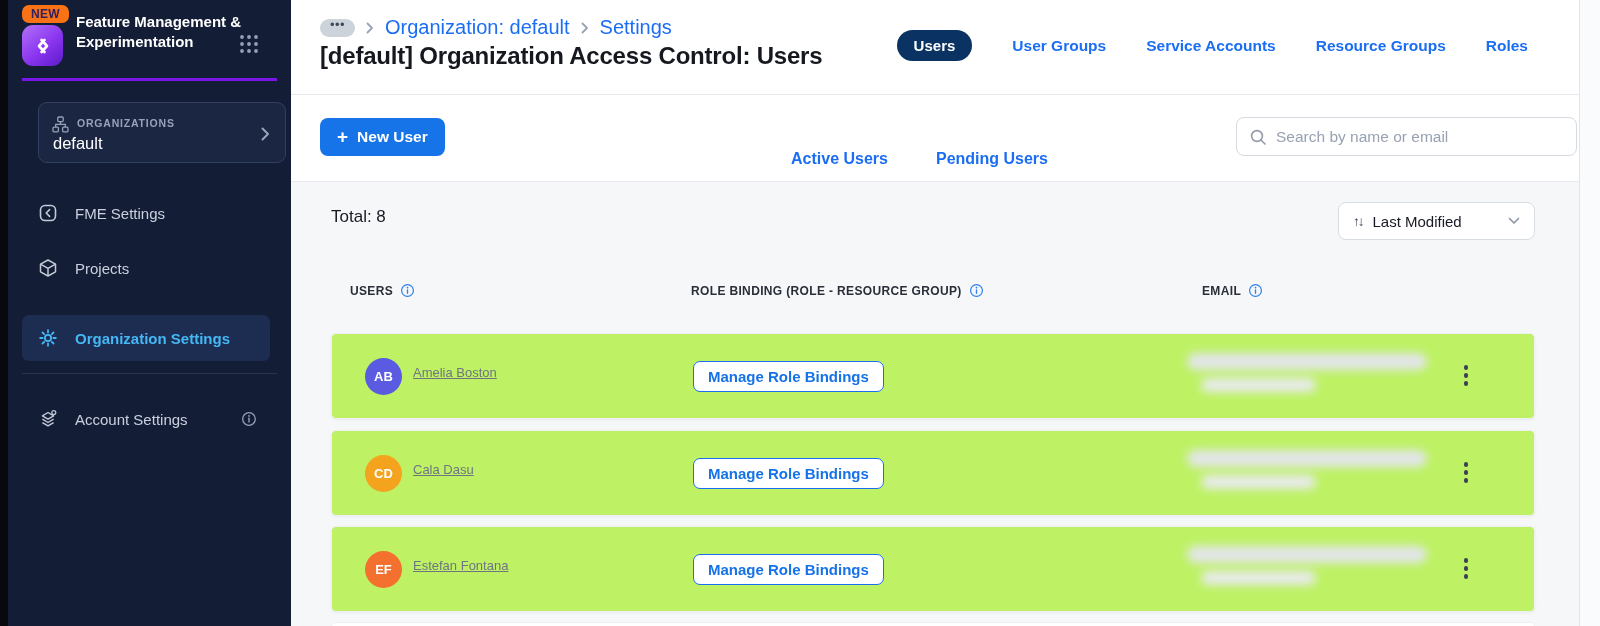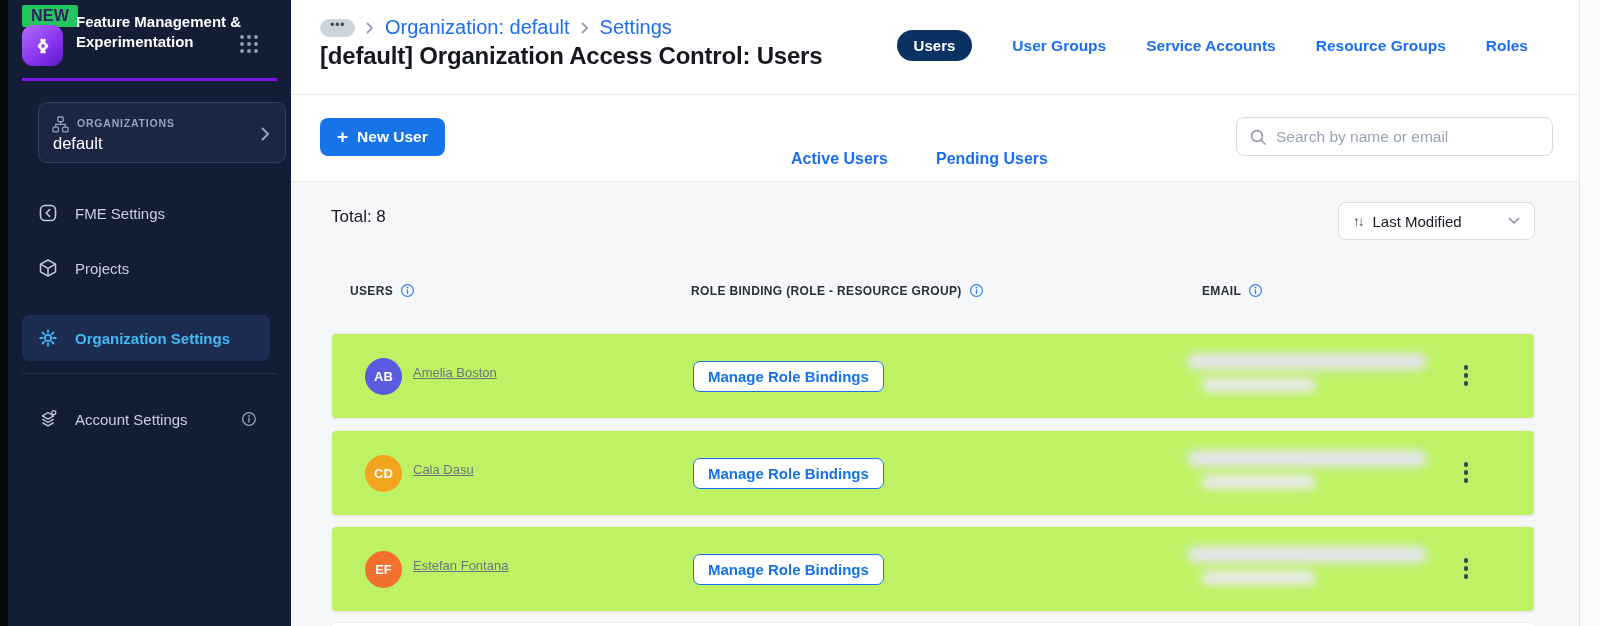--- a/index.html
+++ b/index.html
@@ -4,22 +4,22 @@
 <style>
   * { margin:0; padding:0; box-sizing:border-box; }
   body { font-family:"Liberation Sans", sans-serif; background:#222; }
   .screen { position:relative; width:1600px; height:626px; background:#fff; overflow:hidden; }
 
   
   .left-strip { position:absolute; left:0; top:0; width:8px; height:626px; background:#08090e; }
 
   
   .sidebar { position:absolute; left:8px; top:0; width:283px; height:626px; background:#131d36; }
-  .new-badge { position:absolute; left:14px; top:5px; padding:2px 9px; font-size:16px; font-weight:700;
-    background:#22c55e; color:#32205f; border-radius:2px; letter-spacing:.3px; }
+  .new-badge { position:absolute; left:14px; top:5px; padding:2px 9px; font-size:12px; font-weight:700;
+    background:#f97316; color:#32205f; border-radius:7px; letter-spacing:.3px; }
   .logo-tile { position:absolute; left:14px; top:25px; width:41px; height:41px; border-radius:11px;
     background:linear-gradient(140deg,#b271f7 0%,#8a35f0 55%,#5c1bc9 100%);
     display:flex; align-items:center; justify-content:center; }
   .app-title { position:absolute; left:68px; top:12px; width:172px; font-size:15px; font-weight:700;
     color:#ffffff; line-height:20px; }
   .grid-dots { position:absolute; left:230px; top:33px; width:22px; height:22px; cursor:pointer; }
   .brand-line { position:absolute; left:14px; top:78px; width:255px; height:3px; background:#7a16e5; }
 
   .org-box { position:absolute; left:30px; top:102px; width:248px; height:61px; background:#1b2643;
     border:1px solid #333f60; border-radius:9px; cursor:pointer; }
@@ -61,21 +61,21 @@
   .new-user-btn { position:absolute; left:29px; top:118px; height:38px; padding:0 17px; background:#1673e8;
     border:none; border-radius:8px; color:#fff; font-size:15.5px; font-weight:700; display:flex;
     align-items:center; gap:9px; cursor:pointer; font-family:inherit; }
   .new-user-btn .plus { font-size:19px; font-weight:600; line-height:1; padding-bottom:2px; }
 
   .view-tabs { position:absolute; left:476px; top:150px; display:flex; }
   .view-tab { padding:0 24px 19px; font-size:16px; font-weight:600; color:#1b6ef3; cursor:pointer;
     border-bottom:3px solid transparent; }
   .view-tab.active { border-bottom-color:#1b6ef3; }
 
-  .search-box { position:absolute; left:945px; top:117px; width:317px; height:39px; background:#fff;
+  .search-box { position:absolute; left:945px; top:117px; width:341px; height:39px; background:#fff;
     border:1px solid #d6dae1; border-radius:8px; display:flex; align-items:center; padding:0 12px; gap:9px; }
   .search-box input { border:none; outline:none; flex:1; font-size:15.5px; color:#333;
     font-family:inherit; background:transparent; }
   .search-box input::placeholder { color:#98a2b3; }
 
   .body-bg { position:absolute; left:0; top:181px; width:1288px; height:445px; background:#f6f7f9;
     border-top:1px solid #e8eaee; }
 
   .total { position:absolute; left:40px; top:207px; font-size:17px; font-weight:400; color:#171a23; }
 

